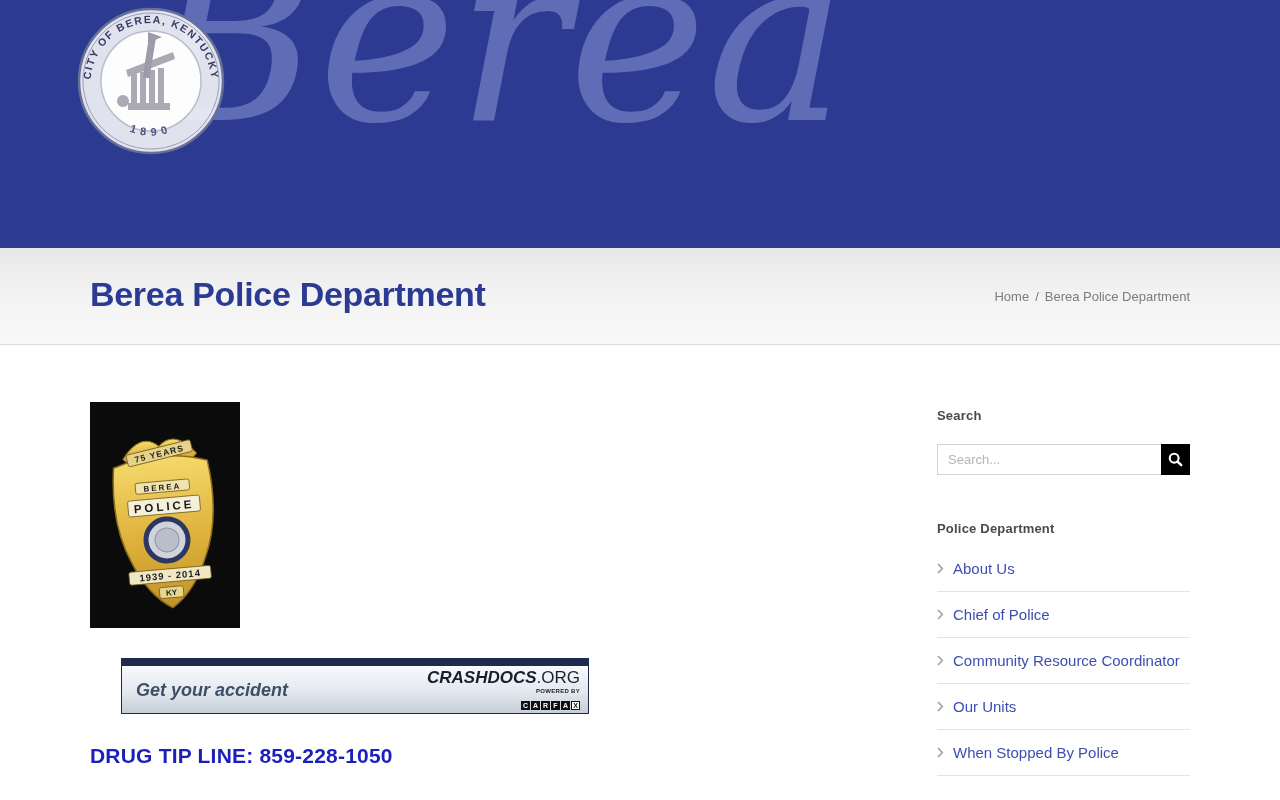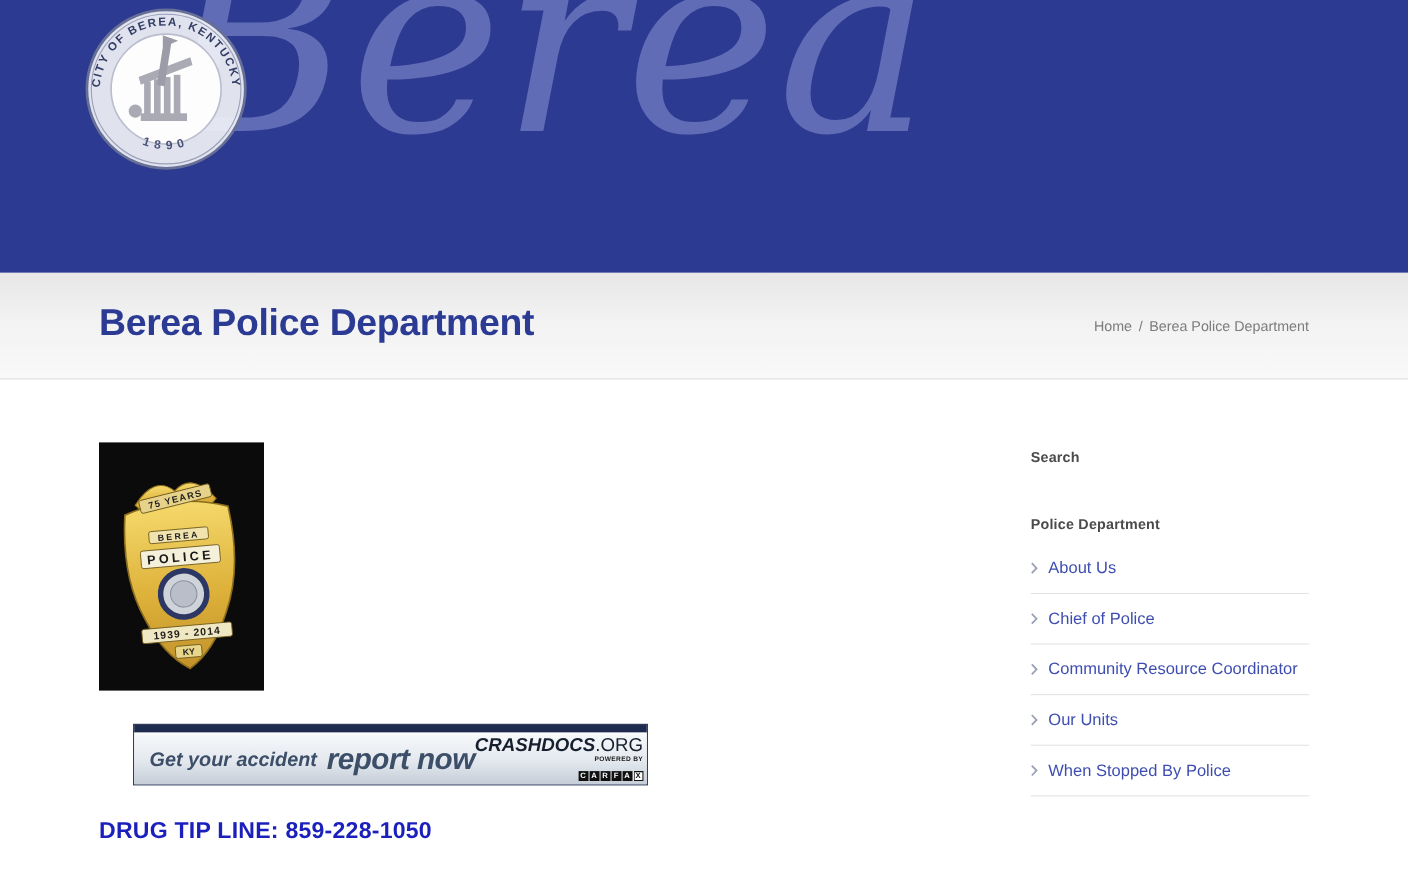--- a/index.html
+++ b/index.html
@@ -144,21 +144,20 @@
       <text x="75" y="177" text-anchor="middle" font-size="9.5" font-weight="bold" fill="#1d1d1d" letter-spacing="1" font-family="Liberation Sans, sans-serif">1939 - 2014</text>
       <rect x="63" y="185" width="24" height="11" rx="2" fill="#e8d68a" stroke="#6f5a1c" stroke-width="0.8"></rect>
       <text x="75" y="193.5" text-anchor="middle" font-size="8" font-weight="bold" fill="#1d1d1d" font-family="Liberation Sans, sans-serif">KY</text>
     </g>
   </svg>
 
   <div class="banner">
     <div class="banner-strip"></div>
     <div class="banner-body">
       <span class="banner-lead">Get your accident</span>
-      <span class="banner-strong">report now</span>
       <div class="crash">
         <div class="crash-brand">
           <span class="b-name">CRASHDOCS</span><span class="b-suffix">.ORG</span>
         </div>
         <div class="powered">POWERED BY</div>
         <div class="carfax">
           <span class="cf-tile">C</span>
           <span class="cf-tile">A</span>
           <span class="cf-tile">R</span>
           <span class="cf-tile">F</span>
@@ -169,20 +168,29 @@
     </div>
   </div>
 
   <div class="tipline">
     <span>DRUG TIP LINE:</span>
     <span class="tip-number">859-228-1050</span>
   </div>
 
   <aside class="sidebar">
     <div class="side-heading">Search</div>
+    <div class="search-row">
+      <input class="search-input" type="text" placeholder="Search..." style="">
+      <button class="search-btn">
+        <svg width="15" height="15" viewBox="0 0 17 17">
+          <circle cx="7" cy="7" r="5" fill="none" stroke="#ffffff" stroke-width="2.4"></circle>
+          <line x1="10.8" y1="10.8" x2="15" y2="15" stroke="#ffffff" stroke-width="2.8" stroke-linecap="round"></line>
+        </svg>
+      </button>
+    </div>
 
     <div class="side-heading section-heading">Police Department</div>
     <ul class="side-links">
       <li>
         <span class="chev">
             <svg width="7" height="11" viewBox="0 0 7 11">
               <polyline points="1,1 5.3,5.5 1,10" fill="none" stroke="#98a0b3" stroke-width="1.6"></polyline>
             </svg>
           </span>
         <span class="link-label">About Us</span>

